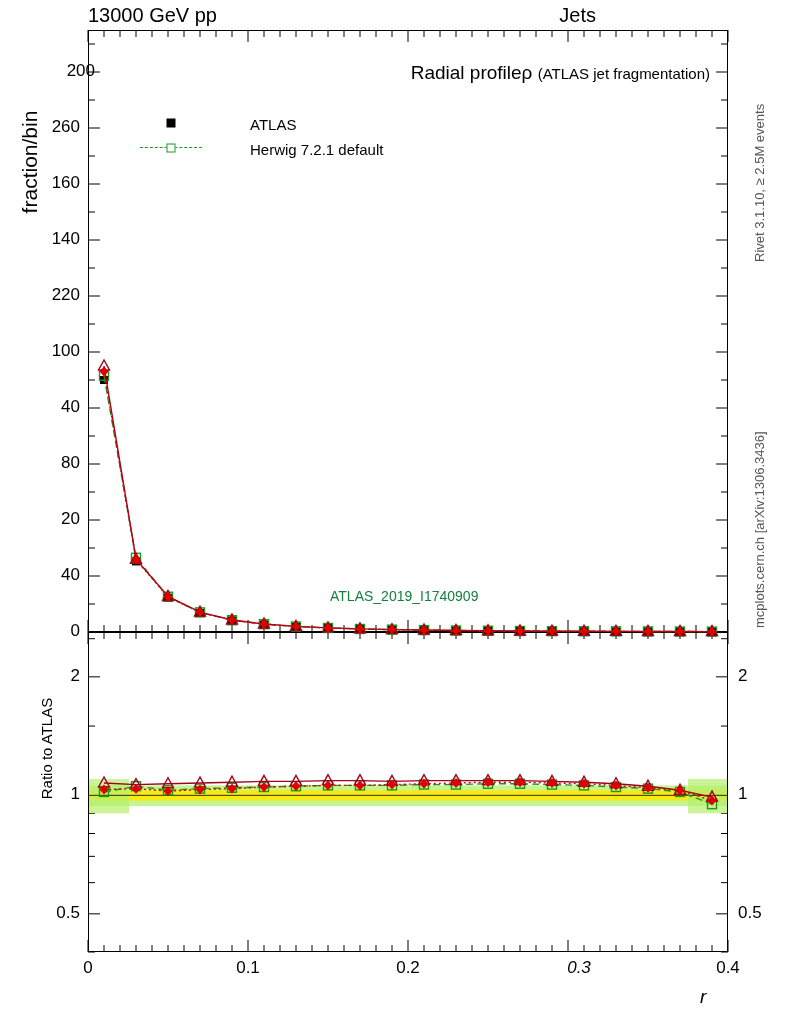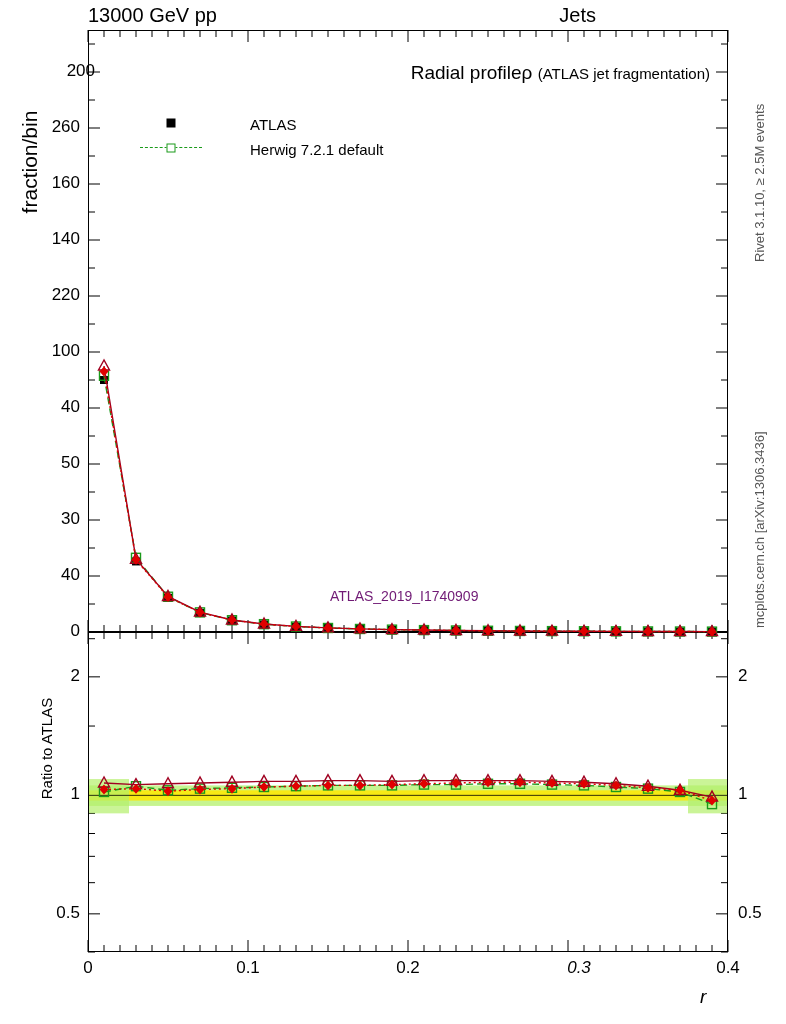--- a/index.html
+++ b/index.html
@@ -139,21 +139,21 @@
   .diamond {
     width: 8px; height: 8px;
     background: #e00000;
     transform: translate(-50%, -50%) rotate(45deg);
   }
 
   
   #watermark {
     left: 330px; top: 588px;
     font-size: 14px;
-    color: #701a75;
+    color: #15803d;
   }
 
   
   .tick-label {
     font-size: 17px;
     text-align: right;
     width: 56px;
   }
   .tick-label-r {
     font-size: 17px;
@@ -612,22 +612,22 @@
           <polygon points="647.9999999999999,782.8275028604942 652.4999999999999,787.8275028604942 647.9999999999999,792.8275028604942 643.4999999999999,787.8275028604942" fill="#e00000"></polygon>
           <polygon points="680,785.2992312691724 684.5,790.2992312691724 680,795.2992312691724 675.5,790.2992312691724" fill="#e00000"></polygon>
           <polygon points="712,795.5598043945827 716.5,800.5598043945827 712,805.5598043945827 707.5,800.5598043945827" fill="#e00000"></polygon>
         </g>
       </g>
   </svg>
 
   <div class="abs" id="ylabels-main">
       <div class="abs tick-label" style="left: 24px; top: 621px;">0</div>
       <div class="abs tick-label" style="left: 24px; top: 565px;">40</div>
-      <div class="abs tick-label" style="left: 24px; top: 509px;">30</div>
-      <div class="abs tick-label" style="left: 24px; top: 453px;">50</div>
+      <div class="abs tick-label" style="left: 24px; top: 509px;">20</div>
+      <div class="abs tick-label" style="left: 24px; top: 453px;">80</div>
       <div class="abs tick-label" style="left: 24px; top: 397px;">40</div>
       <div class="abs tick-label" style="left: 24px; top: 341px;">100</div>
       <div class="abs tick-label" style="left: 24px; top: 285px;">220</div>
       <div class="abs tick-label" style="left: 24px; top: 229px;">140</div>
       <div class="abs tick-label" style="left: 24px; top: 173px;">160</div>
       <div class="abs tick-label" style="left: 24px; top: 117px;">260</div>
       <div class="abs tick-label" style="left: 39px; top: 61px;">200</div>
     </div>
   <div class="abs" id="ylabels-ratio-left">
       <div class="abs tick-label" style="left: 24px; top: 902.852px;">0.5</div>

